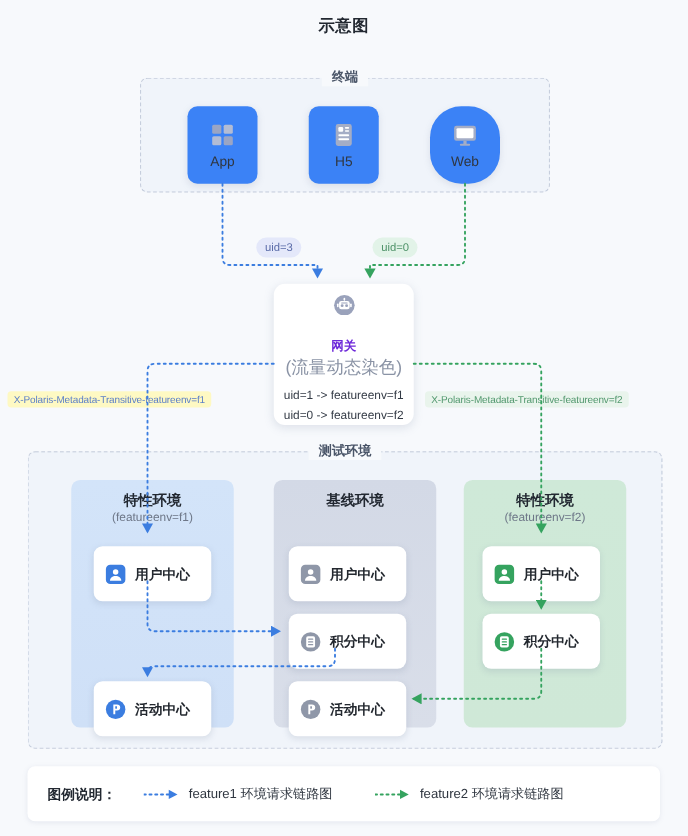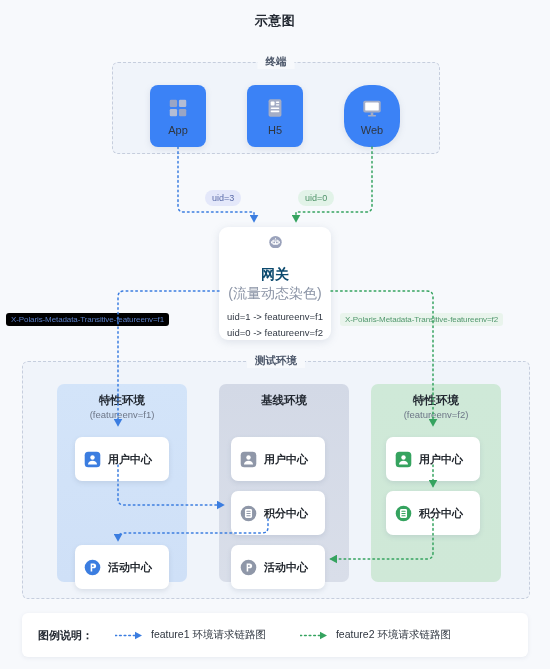--- a/index.html
+++ b/index.html
@@ -59,34 +59,34 @@
   .pill.blue{background:#e4e8fa;color:#5a6ba8;}
   .pill.green{background:#e2f3e8;color:#4e9268;}
   #pill-uid1{left:205px;top:190px;}
   #pill-uid0{left:298px;top:190px;}
 
   
   .tag{
     position:absolute;font-size:8px;white-space:nowrap;
     padding:2px 5px;border-radius:3px;letter-spacing:-.1px;
   }
-  .tag.blue{background:#000000;color:#5b7fc7;}
+  .tag.blue{background:#fef9c3;color:#5b7fc7;}
   .tag.green{background:#e9f4ec;color:#52986e;}
   #tag-f1{left:6px;top:313px;}
   #tag-f2{left:340px;top:313px;}
 
   
   #gateway{
     position:absolute;left:219px;top:227px;width:112px;height:113px;
     background:#ffffff;border-radius:9px;
     box-shadow:0 2px 8px rgba(120,134,160,.2);
     display:flex;flex-direction:column;align-items:center;
     padding-top:9px;box-sizing:border-box;
   }
-  #gateway .gw-name{font-size:14px;font-weight:bold;color:#0c4a6e;margin-top:18px;}
+  #gateway .gw-name{font-size:10px;font-weight:bold;color:#6d28d9;margin-top:18px;}
   #gateway .gw-sub{font-size:14px;color:#8a93a5;margin-top:1px;}
   #gateway .gw-rule{font-size:9.5px;color:#333a45;margin-top:2px;line-height:1.45;}
   #gateway .gw-rules{margin-top:5px;text-align:center;}
 
   
   .env{
     position:absolute;border-radius:7px;top:384px;height:198px;width:130px;
   }
   .env .env-title{
     text-align:center;font-size:11.5px;font-weight:bold;color:#222831;

